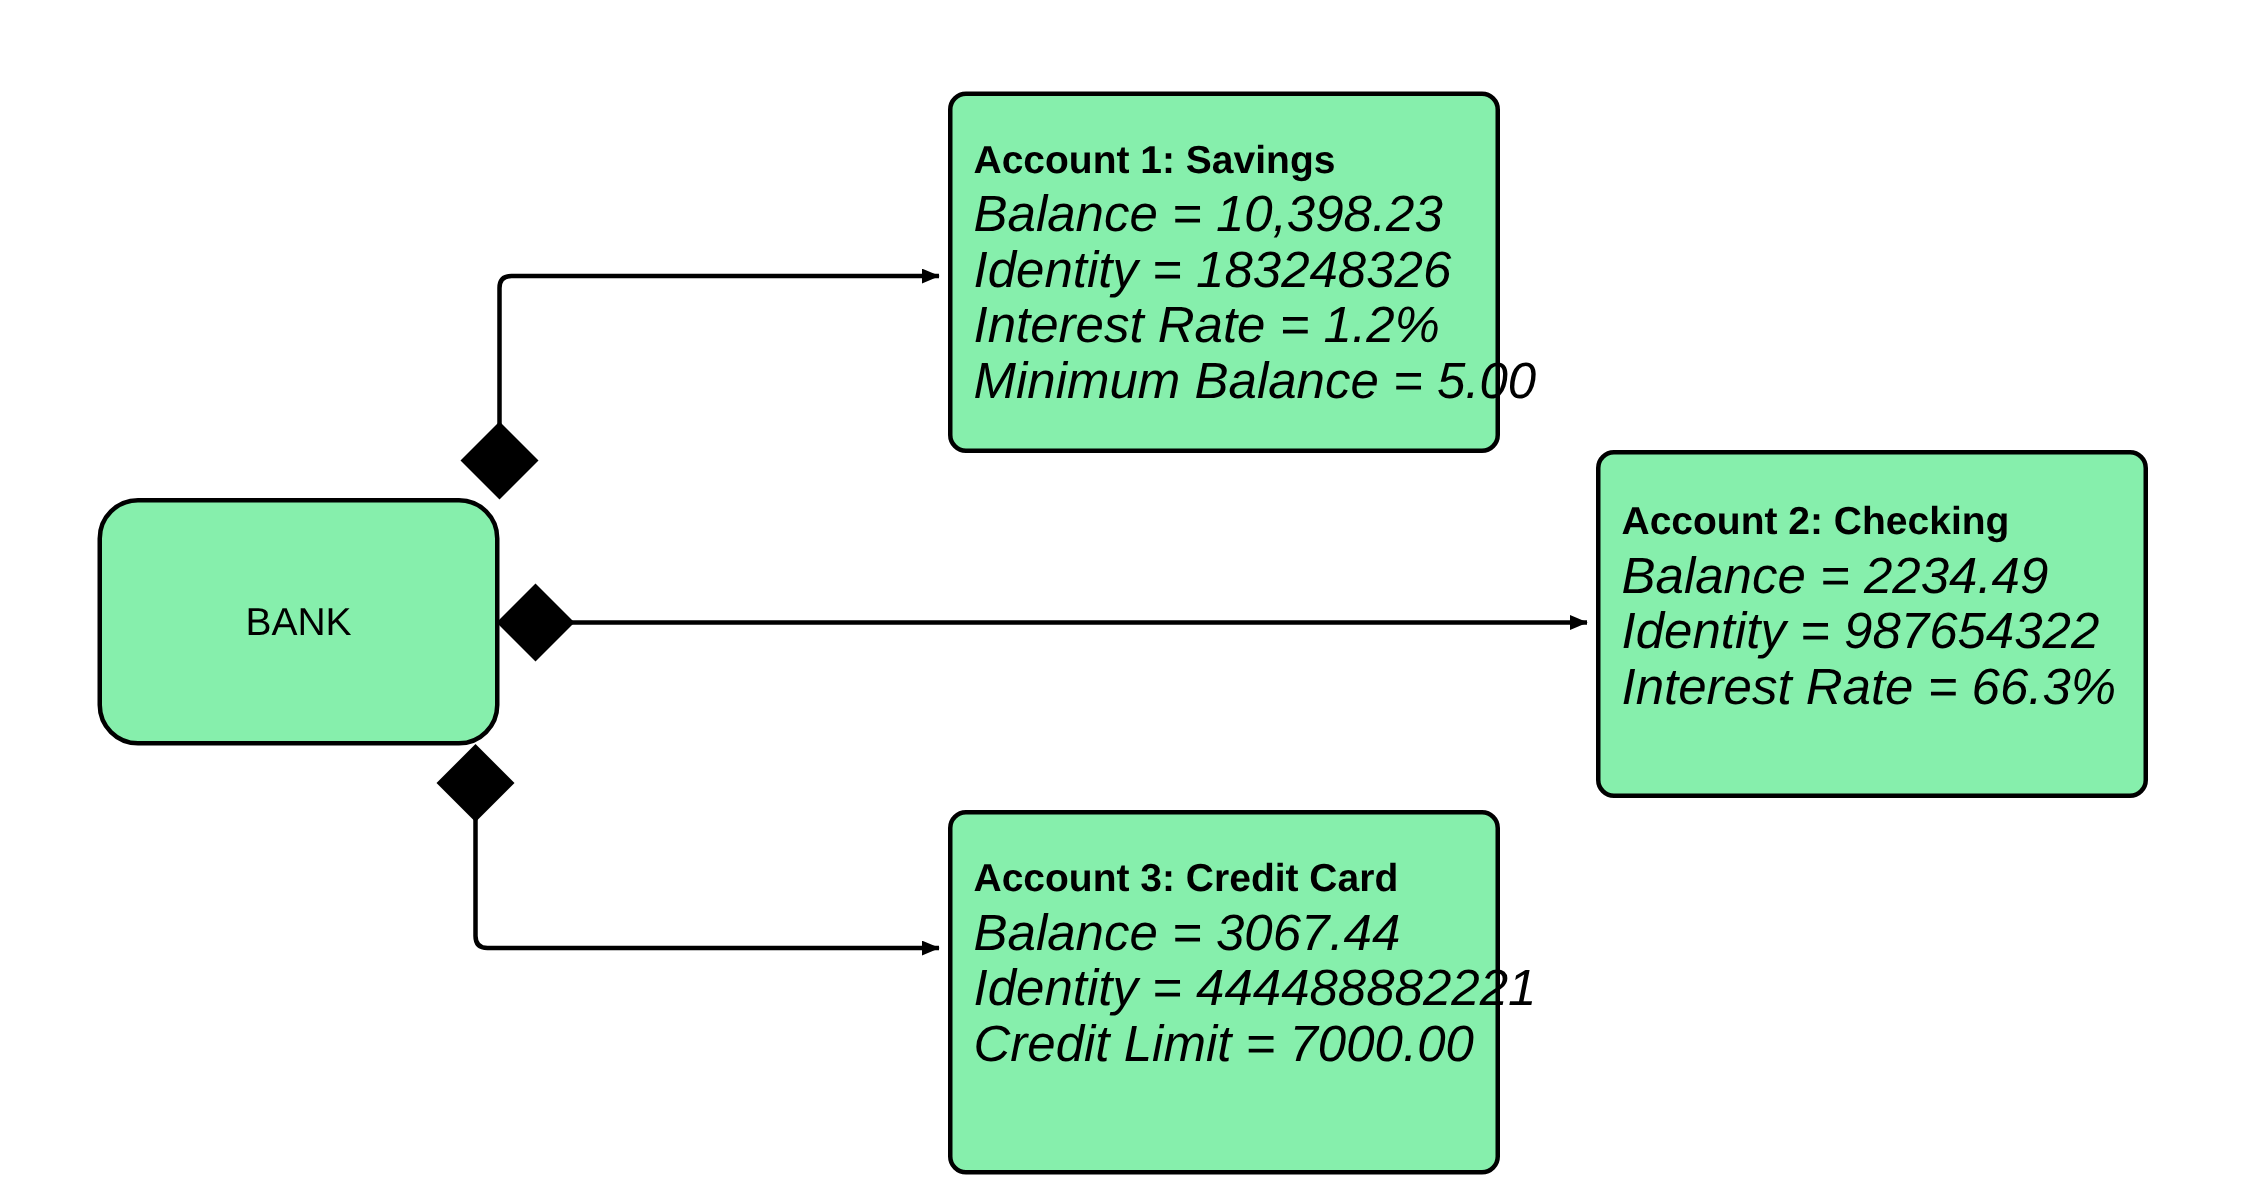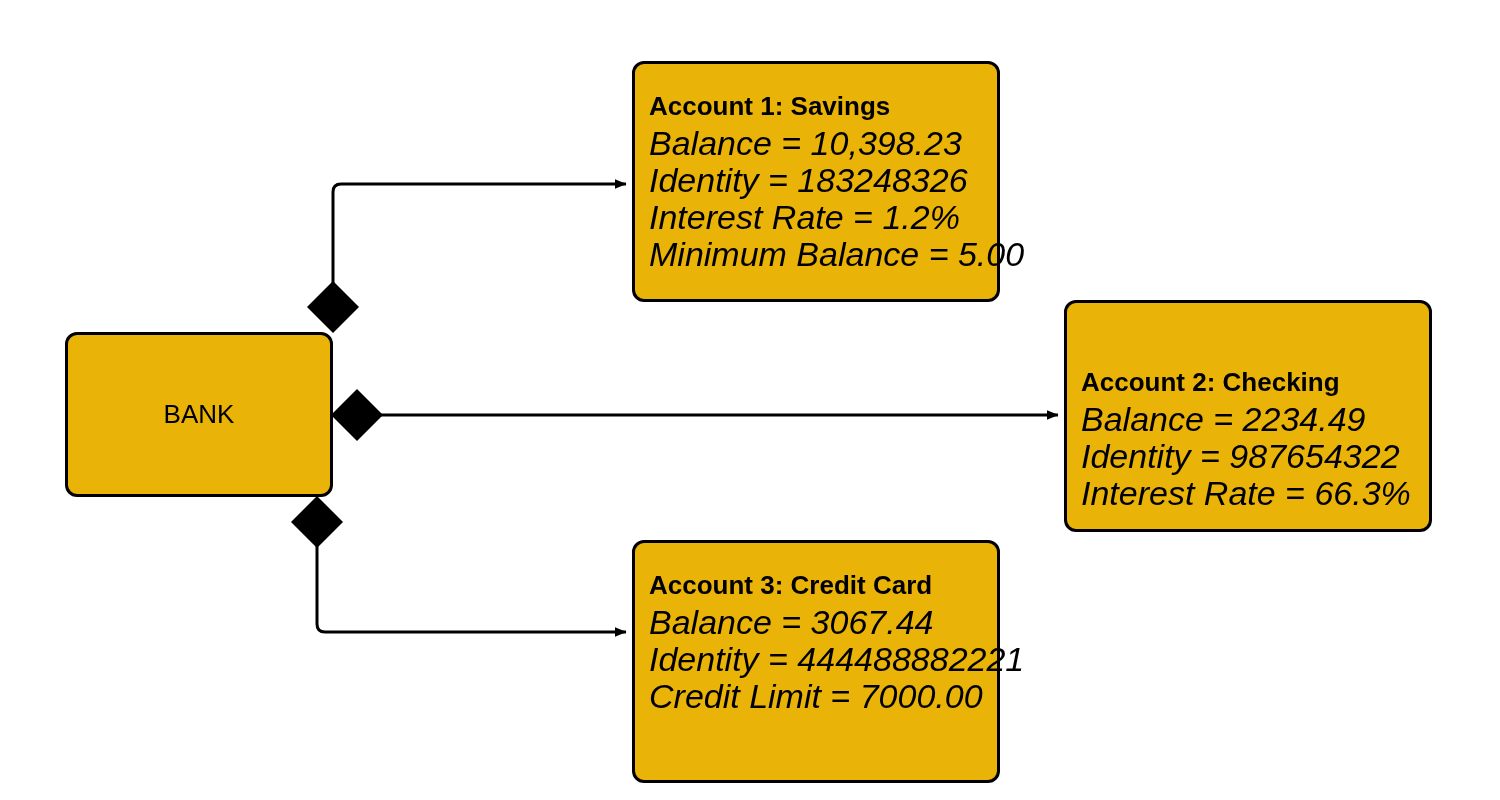--- a/index.html
+++ b/index.html
@@ -18,28 +18,29 @@
   .edge-layer {
     position: absolute;
     left: 0;
     top: 0;
     width: 1500px;
     height: 800px;
   }
   .node {
     position: absolute;
     box-sizing: border-box;
-    background: #eab308;
+    background: #86efac;
     border: 3px solid #000000;
     border-radius: 12px;
   }
   .node-plain {
     display: flex;
     align-items: center;
     justify-content: center;
+    border-radius: 27px;
   }
   .node-plain .plain-label {
     font-size: 26px;
     font-weight: normal;
     color: #000000;
     line-height: 1.2;
   }
   .node-class {
     padding: 24px 0 0 14px;
   }
@@ -87,21 +88,21 @@
   </div>
 
   <div class="node node-class" style="left:632px; top:61px; width:368px; height:241px;">
     <div class="class-title">Account 1: Savings</div>
     <div class="class-attr">Balance = 10,398.23</div>
     <div class="class-attr">Identity = 183248326</div>
     <div class="class-attr">Interest Rate = 1.2%</div>
     <div class="class-attr">Minimum Balance = 5.00</div>
   </div>
 
-  <div class="node node-class" style="left:1064px; top:300px; width:368px; height:232px; padding-top:61px;">
+  <div class="node node-class" style="left:1064px; top:300px; width:368px; height:232px; padding-top:26px;">
     <div class="class-title">Account 2: Checking</div>
     <div class="class-attr">Balance = 2234.49</div>
     <div class="class-attr">Identity = 987654322</div>
     <div class="class-attr">Interest Rate = 66.3%</div>
   </div>
 
   <div class="node node-class" style="left:632px; top:540px; width:368px; height:243px;">
     <div class="class-title">Account 3: Credit Card</div>
     <div class="class-attr">Balance = 3067.44</div>
     <div class="class-attr">Identity = 444488882221</div>

